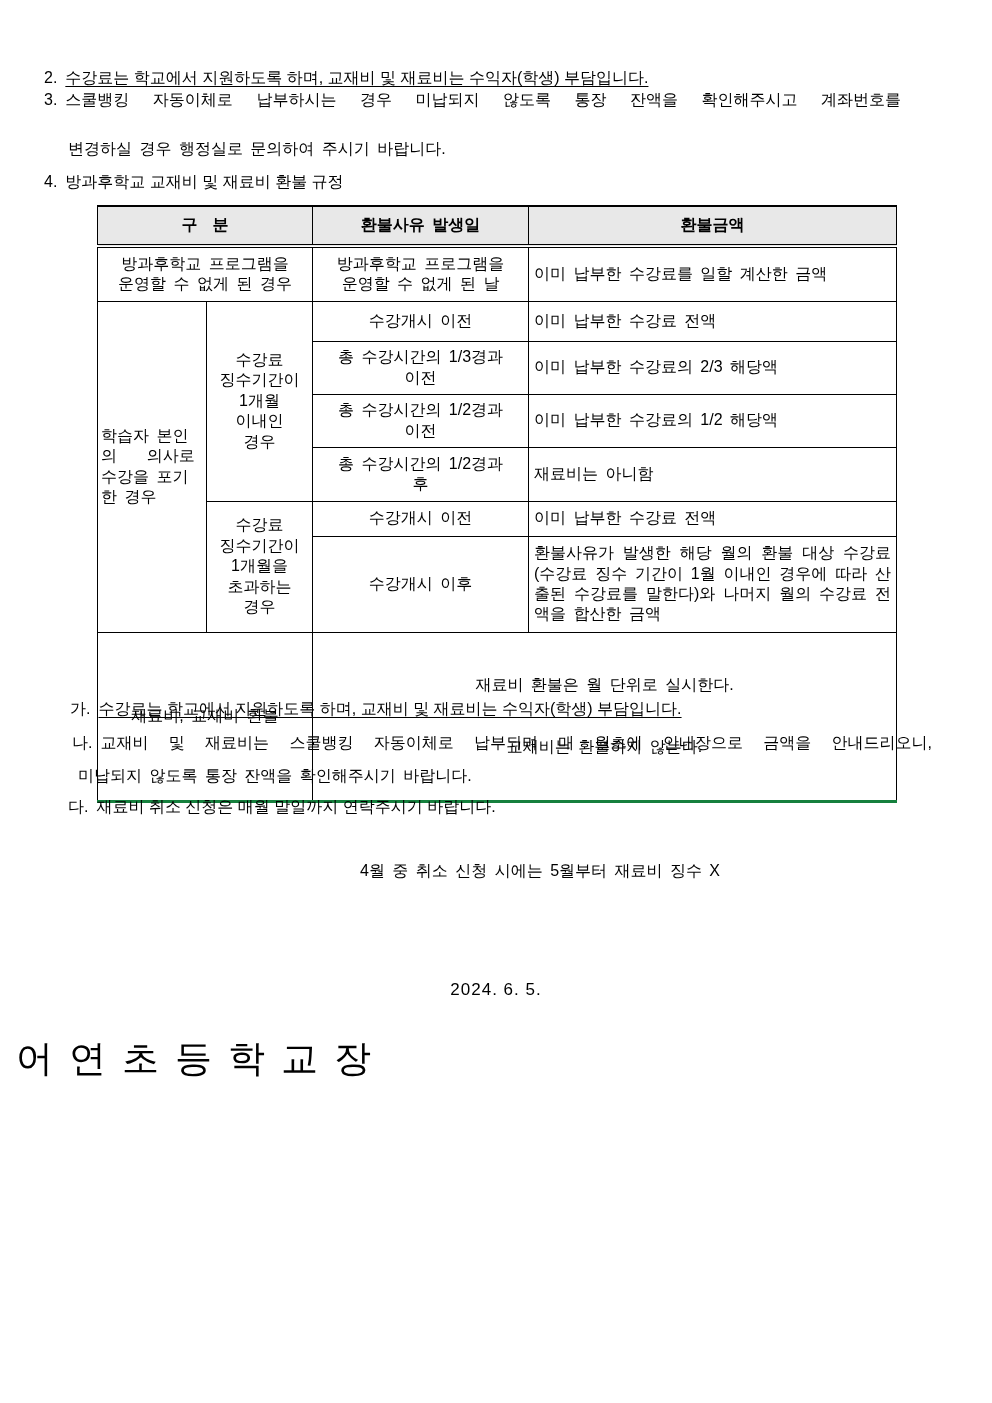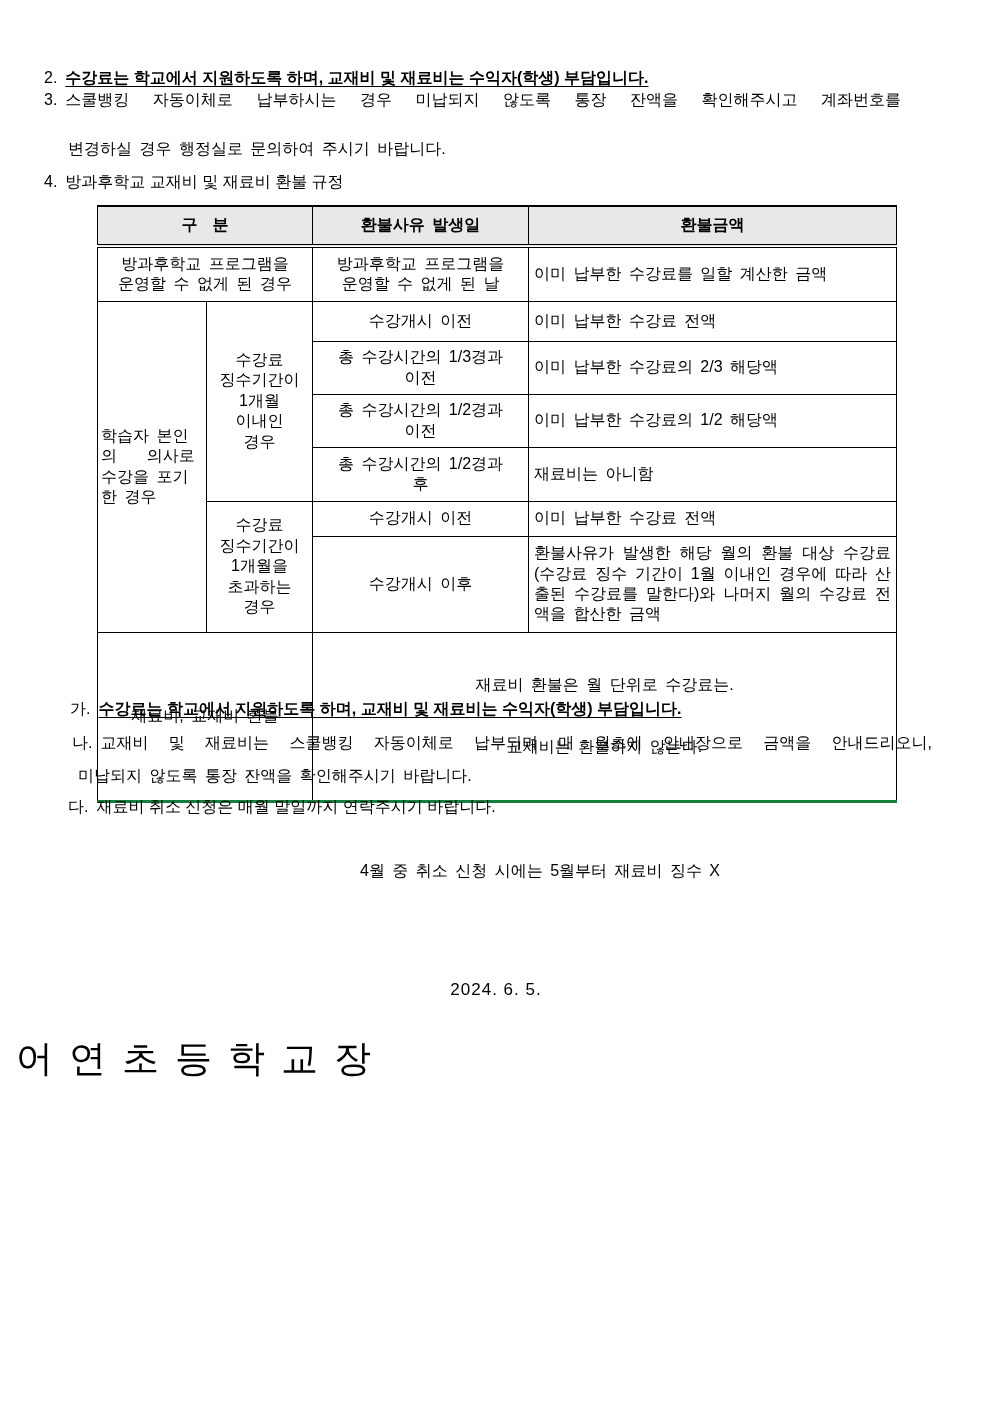--- a/index.html
+++ b/index.html
@@ -10,21 +10,21 @@
     height: 1403px;
     background: #ffffff;
     color: #000;
     font-family: "Liberation Sans", sans-serif;
     font-size: 16px;
     overflow: hidden;
   }
   .abs { position: absolute; }
   .nowrap { white-space: nowrap; }
   .num { display: inline-block; margin-right: 8px; }
-  .bold-ul { font-weight: bold; text-decoration: underline; text-underline-offset: 3px; }
+  .bold-ul { font-weight: normal; text-decoration: underline; text-underline-offset: 3px; }
   .justify-line { text-align: justify; text-align-last: justify; }
 
   
   table.refund {
     position: absolute;
     left: 97px;
     top: 205px;
     width: 799px;
     border-collapse: collapse;
     table-layout: fixed;
@@ -153,21 +153,21 @@
         <td class="c">수강개시 이전</td>
         <td class="l">이미 납부한 수강료 전액</td>
       </tr>
       <tr class="hG">
         <td class="c">수강개시 이후</td>
         <td class="j">환불사유가 발생한 해당 월의 환불 대상 수강료(수강료 징수 기간이 1월 이내인 경우에 따라 산출된 수강료를 말한다)와 나머지 월의 수강료 전액을 합산한 금액</td>
       </tr>
       <tr class="hH">
         <td colspan="2" class="c">재료비, 교재비 환불</td>
         <td colspan="2" class="c">
-          <div>재료비 환불은 월 단위로 수강료는.</div>
+          <div>재료비 환불은 월 단위로 실시한다.</div>
           <div>교재비는 환불하지 않는다.</div>
         </td>
       </tr>
     </tbody>
   </table>
 
   <div class="abs nowrap" style="top:699px; left:70px;">
     <span class="num">가.</span><span class="bold-ul">수강료는 학교에서 지원하도록 하며, 교재비 및 재료비는 수익자(학생) 부담입니다.</span>
   </div>
 

